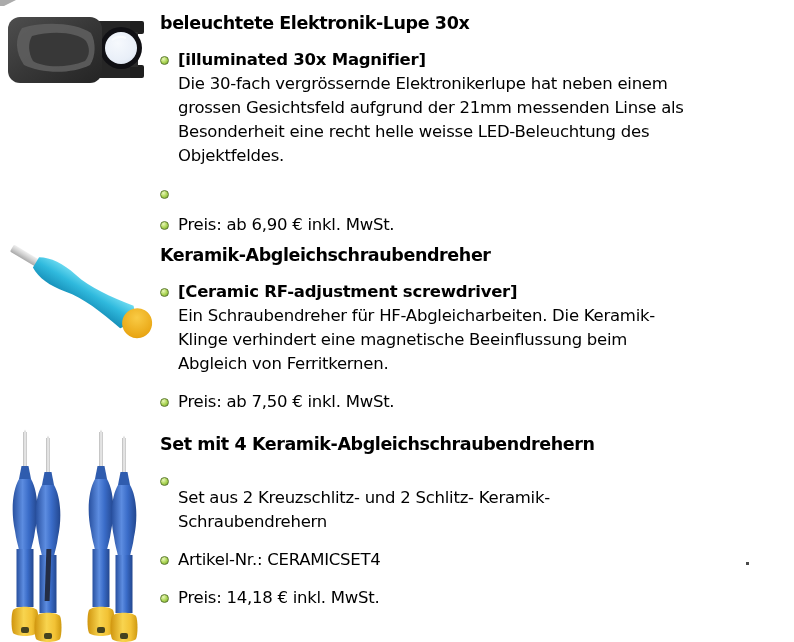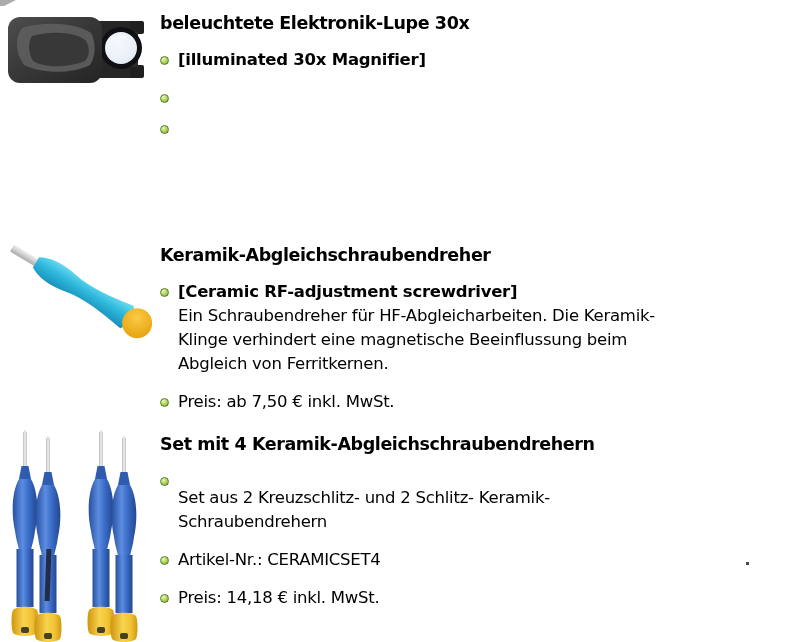--- a/index.html
+++ b/index.html
@@ -70,25 +70,30 @@
         <path d="M32,36 C55,30 78,33 86,41 C90,48 90,55 85,61 C65,69 42,67 33,61 C28,52 28,43 32,36 Z" fill="#383838"></path>
       </g>
     </svg>
   </div>
   <div class="p-text">
     <h2 class="p-title">beleuchtete Elektronik-Lupe 30x</h2>
     <div class="line bold">
       <span class="dot"></span>
       <span>[illuminated 30x Magnifier]</span>
     </div>
+    <div class="desc">Die 30-fach vergrössernde Elektronikerlupe hat neben einem
+grossen Gesichtsfeld aufgrund der 21mm messenden Linse als
+Besonderheit eine recht helle weisse LED-Beleuchtung des
+Objektfeldes.</div>
     <div class="line">
       <span class="dot"></span>
     </div>
     <div class="line">
       <span class="dot"></span>
+      <span>Preis: ab 6,90 € inkl. MwSt.</span>
     </div>
   </div>
 </section>
 
 <section class="product" style="top:240px;">
   <div class="p-img" style="top:0;">
     <svg width="160" height="105" viewBox="0 0 160 105">
       <defs>
         <linearGradient id="tipSilver" x1="0" y1="0" x2="0" y2="1">
           <stop offset="0" stop-color="#efefef"></stop>

